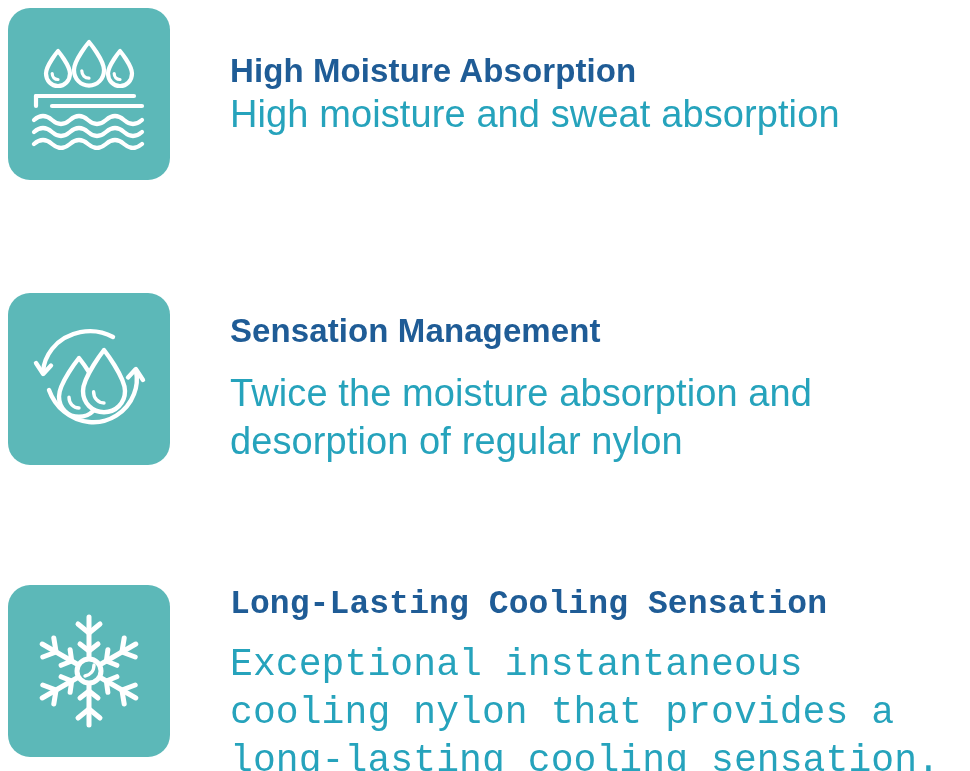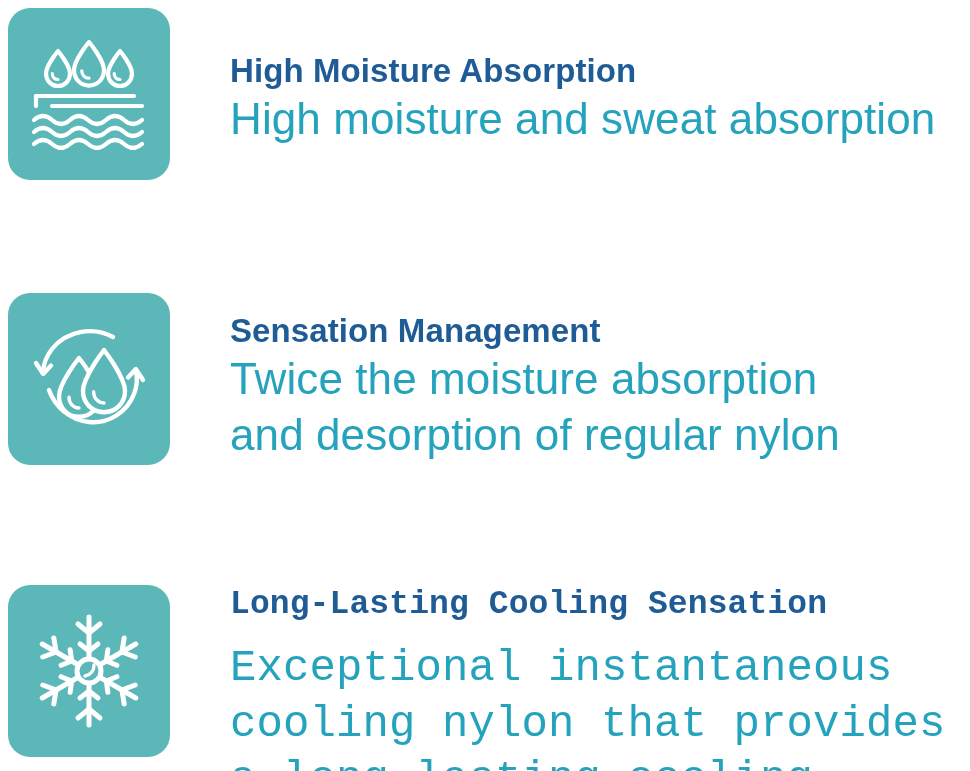--- a/index.html
+++ b/index.html
@@ -55,33 +55,33 @@
   .feature-title {
     font-size:33px;
     font-weight:bold;
     color:#1f5c96;
     line-height:1.22;
     letter-spacing:0.1px;
     white-space:nowrap;
   }
 
   .feature-desc {
-    font-size:44px;
+    font-size:38px;
     font-weight:normal;
     color:#26a3bc;
     line-height:1.26;
     letter-spacing:0.1px;
     max-width:730px;
   }
 
   #row-0 .feature-text { padding-top:43px; }
   #row-0 .feature-desc { max-width:740px; white-space:nowrap; }
 
   #row-1 .feature-text { padding-top:18px; }
-  #row-1 .feature-desc { max-width:655px; }
+  #row-1 .feature-desc { max-width:655px;margin-top:19px; }
 
   #row-2 .feature-text { padding-top:-2px;font-family:Liberation Mono, monospace; }
   #row-2 .feature-desc { max-width:740px;margin-top:16px; }
 </style>
 </head>
 <body>
 
 <div id="page">
 
   <div class="feature-row" id="row-0">

